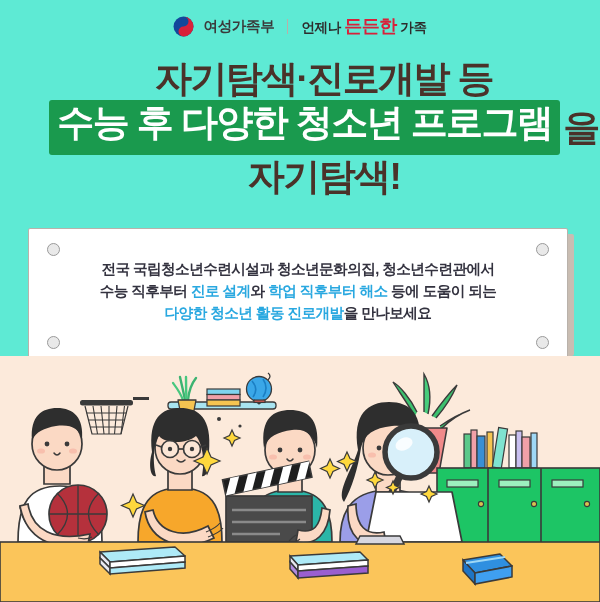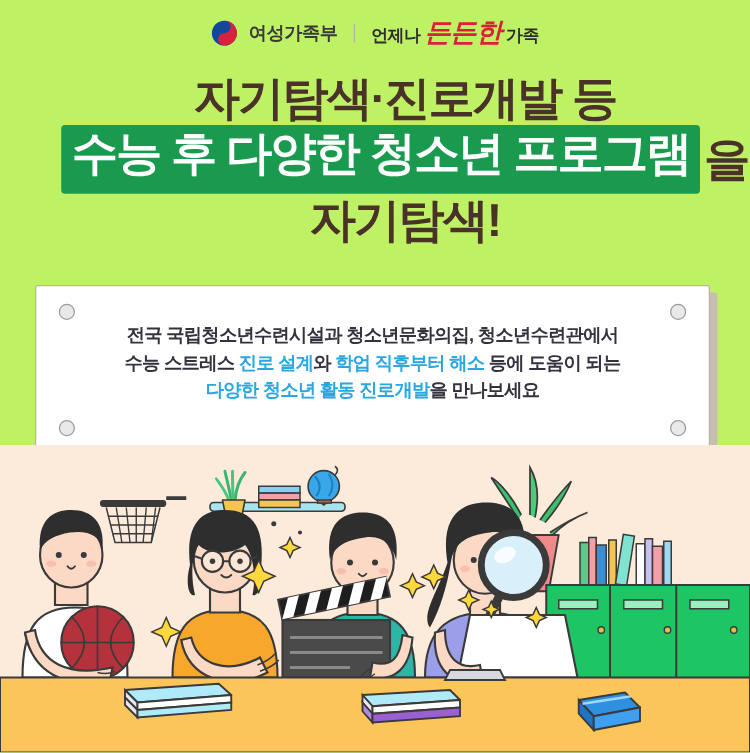--- a/index.html
+++ b/index.html
@@ -3,41 +3,41 @@
 <meta charset="utf-8">
 <style>
   html,body{margin:0;padding:0;}
   body{
     width:600px;height:602px;overflow:hidden;
     font-family:"Liberation Sans", sans-serif;
     background:#fceadb;
   }
   #poster{
     position:relative;width:600px;height:602px;overflow:hidden;
-    background:#bef264;
+    background:#5eead4;
   }
 
   
   .header{
     position:absolute;top:0;left:0;width:600px;height:52px;
     display:flex;align-items:center;justify-content:center;gap:9px;
   }
   .taegeuk{width:21px;height:21px;flex:0 0 auto;display:block;}
   .ministry-name{
     font-size:14.5px;font-weight:bold;color:#3a3a3a;letter-spacing:-.3px;
     white-space:nowrap;
   }
   .hdr-divider{
     width:1px;height:15px;background:#b9b0a8;margin:0 4px;flex:0 0 auto;
   }
   .slogan{
     font-size:13.5px;color:#2d2d2d;white-space:nowrap;letter-spacing:-.4px;
     font-weight:600;
   }
-  .slogan .em{color:#d8213a;font-weight:bold;font-size:21px;font-style:italic;}
+  .slogan .em{color:#d8213a;font-weight:bold;font-size:18px;}
 
   
   .title-block{
     position:absolute;top:60px;left:0;width:600px;
     text-align:center;line-height:1.0;margin-left:24px;
   }
   .t-line{
     font-weight:bold;letter-spacing:-1.6px;color:#4a3229;
     font-size:37px;white-space:nowrap;
   }
@@ -117,21 +117,21 @@
   </div>
 
   <div class="board-shadow"></div>
   <div class="board">
     <span class="bolt tl"></span>
     <span class="bolt tr"></span>
     <span class="bolt bl"></span>
     <span class="bolt br"></span>
     <div class="board-text">
       <div class="b-line">전국 국립청소년수련시설과 청소년문화의집, 청소년수련관에서</div>
-      <div class="b-line"><span>수능 스트레스 </span><span class="blue">진로 설계</span><span>와 </span><span class="blue">학업 직후부터 해소</span><span> 등에 도움이 되는</span></div>
+      <div class="b-line"><span>수능 직후부터 </span><span class="blue">진로 설계</span><span>와 </span><span class="blue">학업 직후부터 해소</span><span> 등에 도움이 되는</span></div>
       <div class="b-line"><span class="blue">다양한 청소년 활동 진로개발</span><span>을 만나보세요</span></div>
     </div>
   </div>
 
   <div class="scene">
   <svg width="600" height="246" viewBox="0 0 600 246">
     <defs>
       <clipPath id="cut">
             <rect x="0" y="0" width="600" height="246"></rect>
           </clipPath>

